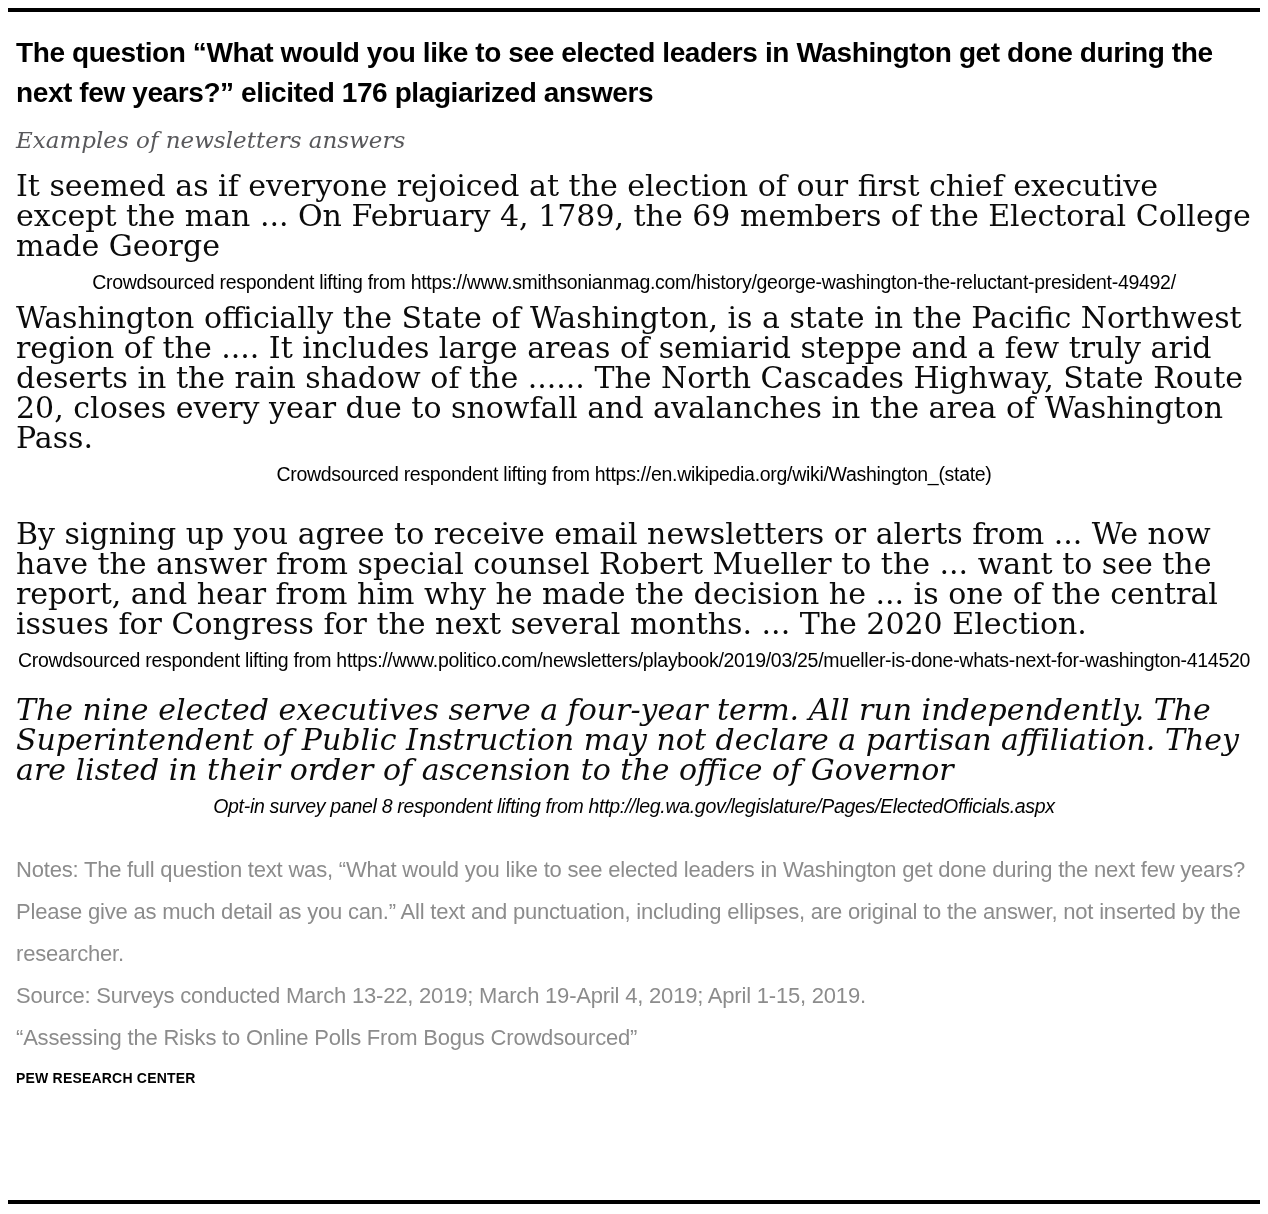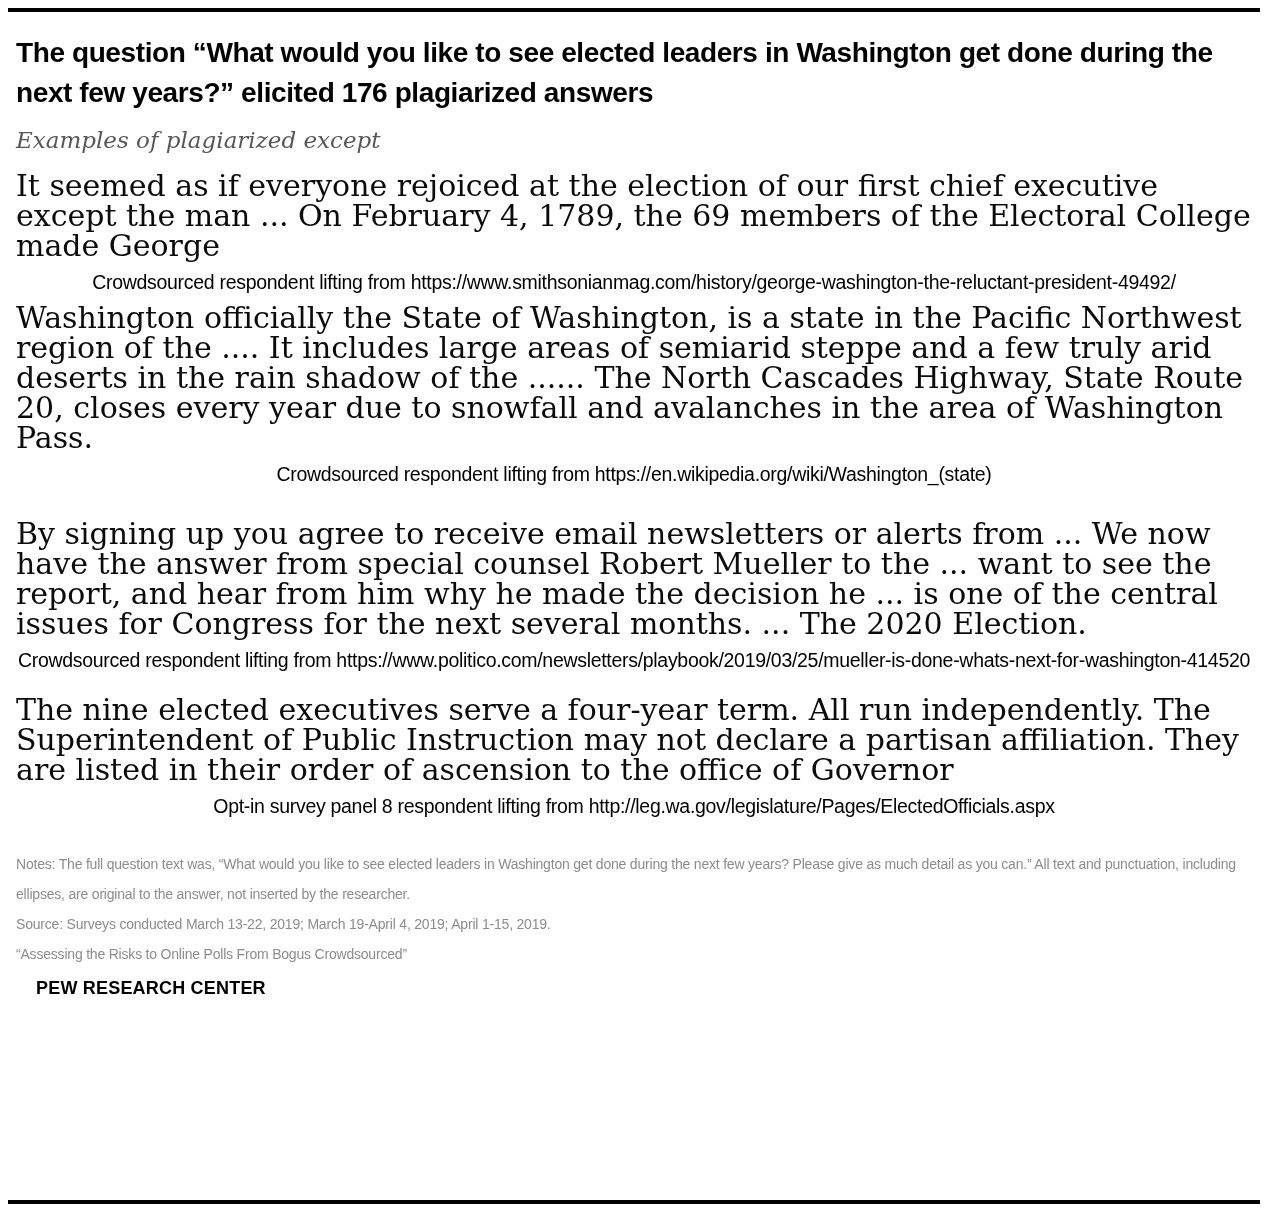--- a/index.html
+++ b/index.html
@@ -44,62 +44,61 @@
     font-size: 23px;
     line-height: 30px;
     color: #58585b;
   }
   .examples { margin-top: 16px; }
   .example { margin-bottom: 30px; }
   .example:nth-child(1) { margin-bottom: 8px; }
   .example:nth-child(2) { margin-bottom: 14px; }
   .example:nth-child(3) { margin-bottom: 32px; }
   .example:nth-child(4) { margin-bottom: 22px; }
-  .example:nth-child(5) { margin-bottom: 11px; }
+  .example:nth-child(5) { margin-bottom: 11px; font-style: italic; }
   .quote {
     font-family: "DejaVu Serif", serif;
     font-size: 30px;
     line-height: 30px;
     color: #0b0b0b;
   }
   .attribution {
     margin-top: 8px;
     font-family: "Liberation Sans", sans-serif;
     font-size: 19.5px;
     line-height: 26px;
     letter-spacing: -0.3px;
     text-align: center;
     color: #000000;
   }
   .notes {
     margin-top: 30px;
-    font-size: 14px;
-    line-height: 30px;
+    font-size: 22px;
+    line-height: 42px;
     letter-spacing: -0.2px;
     color: #8c8c8c;
   }
   .footer-brand {
     margin-top: 8px;
     font-weight: bold;
-    font-size: 18px;
+    font-size: 14px;
     line-height: 22px;
     letter-spacing: 0.2px;
     color: #000000;
-    margin-left: 20px;
   }
 </style>
 </head>
 <body>
 
 <div class="page">
   <div class="rule rule-top"></div>
 
   <div class="content">
     <h1 class="title">The question “What would you like to see elected leaders in Washington get done during the next few years?” elicited 176 plagiarized answers</h1>
-    <div class="subtitle">Examples of plagiarized except</div>
+    <div class="subtitle">Examples of newsletters answers</div>
 
     <div class="examples">
       <div class="example">
         <div class="quote">It seemed as if everyone rejoiced at the election of our first chief executive except the man ... On February 4, 1789, the 69 members of the Electoral College made George</div>
         <div class="attribution">Crowdsourced respondent lifting from https://www.smithsonianmag.com/history/george-washington-the-reluctant-president-49492/</div>
       </div>
       <div class="example">
         <div class="quote">Washington officially the State of Washington, is a state in the Pacific Northwest region of the .... It includes large areas of semiarid steppe and a few truly arid deserts in the rain shadow of the ...... The North Cascades Highway, State Route 20, closes every year due to snowfall and avalanches in the area of Washington Pass.</div>
         <div class="attribution">Crowdsourced respondent lifting from https://en.wikipedia.org/wiki/Washington_(state)</div>
       </div>

